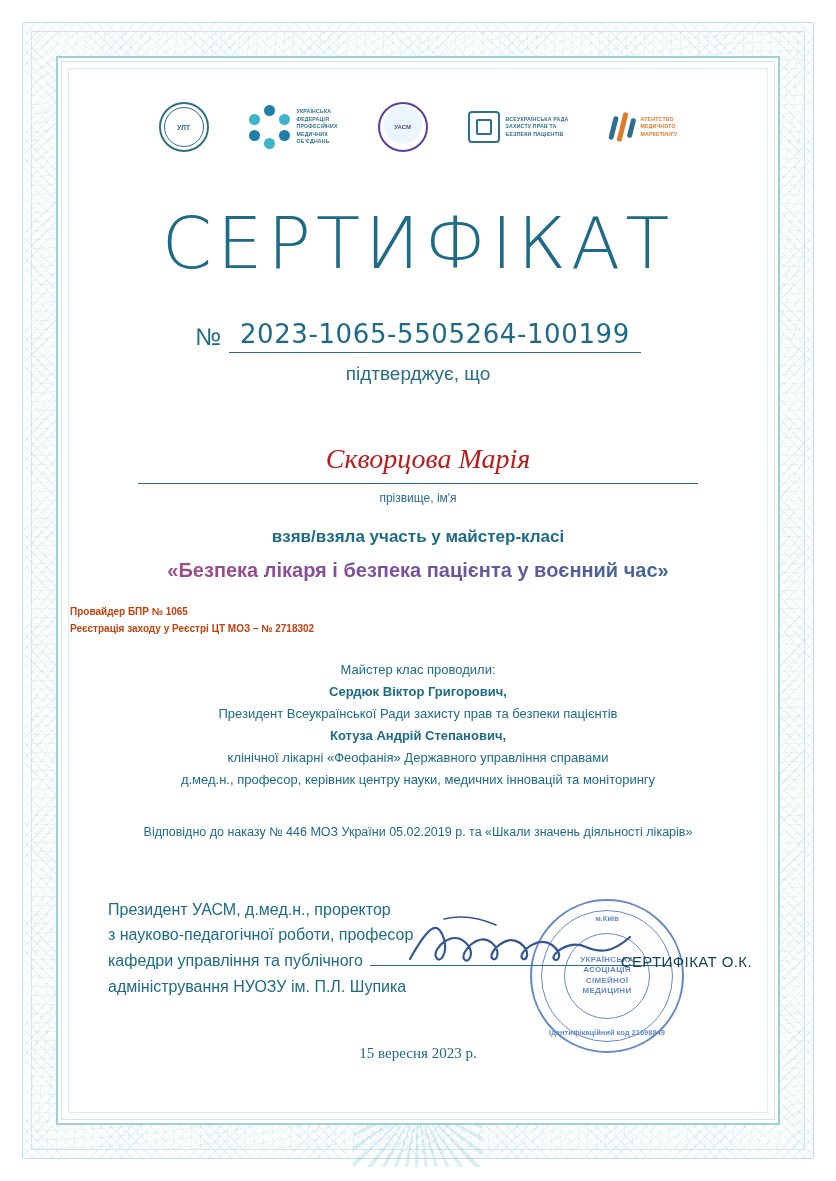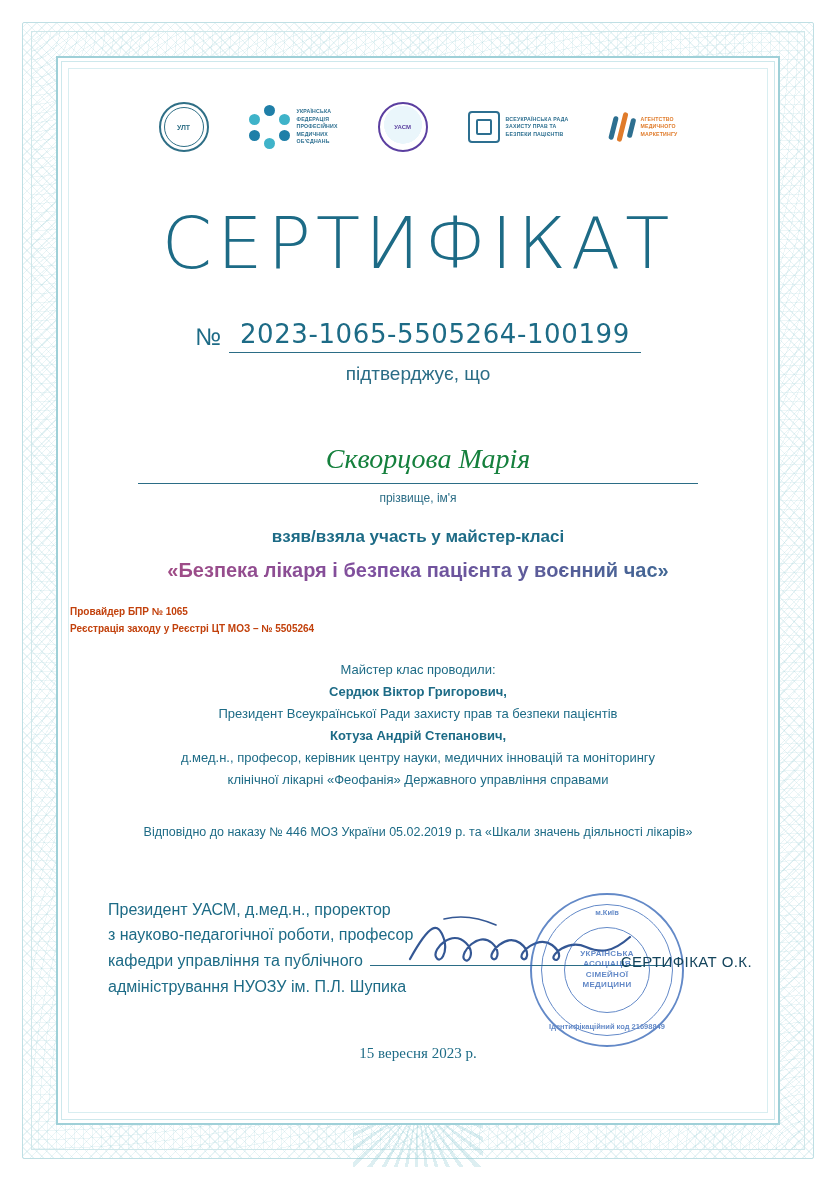--- a/index.html
+++ b/index.html
@@ -229,21 +229,21 @@
     color: #2b6d86;
     margin-top: 10px;
   }
 
   
   .recipient {
     text-align: center;
     margin-top: 58px;
     font-size: 28px;
     font-style: italic;
-    color: #15803d;
+    color: #b91c1c;
     font-family: "Liberation Serif", serif;
     margin-left: 20px;
   }
   .recipient-rule {
     width: 560px;
     margin: 8px auto 0 auto;
     border-bottom: 1px solid #2b6d86;
   }
   .recipient-caption {
     text-align: center;
@@ -325,21 +325,21 @@
     left: 330px;
     top: 22px;
     width: 250px;
     height: 60px;
     color: #2a4f8f;
     opacity: .95;
   }
   .stamp {
     position: absolute;
     left: 460px;
-    top: 2px;
+    top: 8px;
     width: 150px;
     height: 150px;
     border-radius: 50%;
     border: 2px solid #2f62b5;
     opacity: .75;
     display: flex;
     align-items: center;
     justify-content: center;
     color: #2f62b5;
   }
@@ -464,30 +464,30 @@
 
     <div class="recipient">Скворцова Марія</div>
     <div class="recipient-rule"></div>
     <div class="recipient-caption">прізвище, ім'я</div>
 
     <div class="participation">взяв/взяла участь у майстер-класі</div>
     <div class="event-title">«Безпека лікаря і безпека пацієнта у воєнний час»</div>
 
     <div class="provider">
       <div>Провайдер БПР № 1065</div>
-      <div>Реєстрація заходу у Реєстрі ЦТ МОЗ – №  5505264</div>
+      <div>Реєстрація заходу у Реєстрі ЦТ МОЗ – №  2718302</div>
     </div>
 
     <div class="masters">
       <div>Майстер клас проводили:</div>
       <div class="strong">Сердюк Віктор Григорович,</div>
       <div>Президент Всеукраїнської Ради захисту прав та безпеки пацієнтів</div>
       <div class="strong">Котуза Андрій Степанович,</div>
+      <div>клінічної лікарні «Феофанія» Державного управління справами</div>
       <div>д.мед.н., професор, керівник центру науки, медичних інновацій та моніторингу</div>
-      <div>клінічної лікарні «Феофанія» Державного управління справами</div>
     </div>
 
     <div class="order">
       <div>Відповідно до наказу № 446 МОЗ України 05.02.2019 р. та «Шкали значень діяльності лікарів»</div>
     </div>
 
     <div class="sign-block">
       <div class="sign-left">Президент УАСМ, д.мед.н., проректор
 з науково-педагогічної роботи, професор
 кафедри управління та публічного

